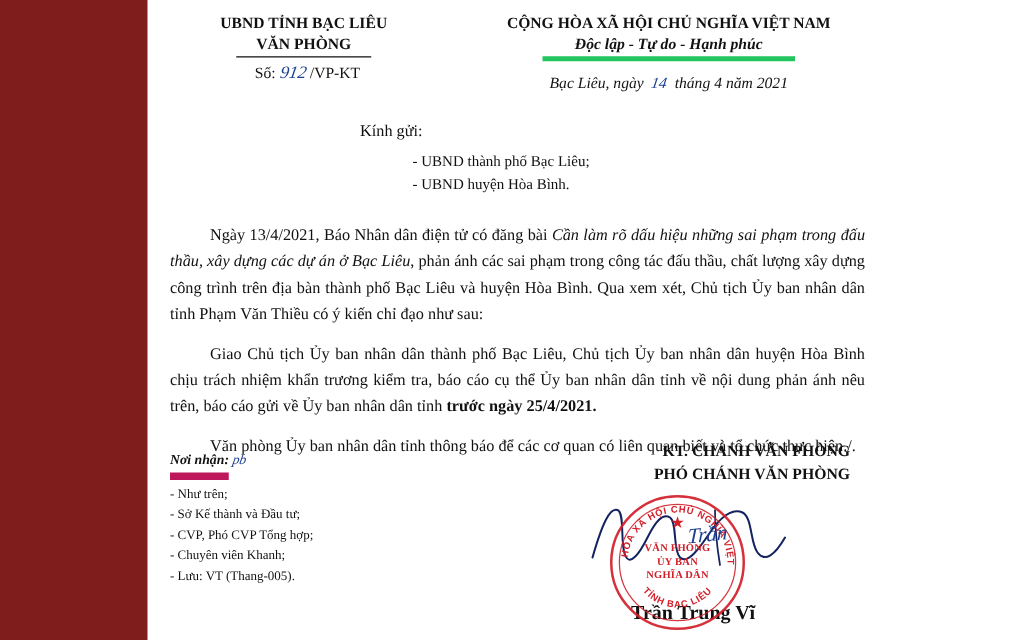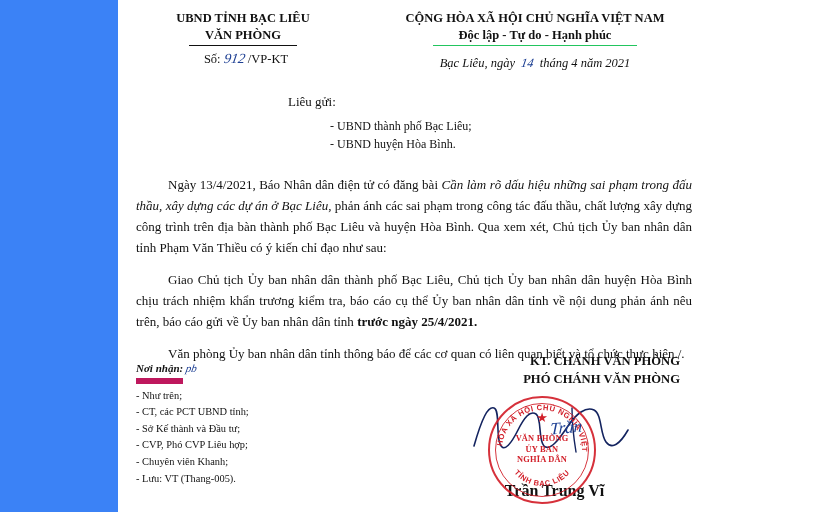--- a/index.html
+++ b/index.html
@@ -11,21 +11,21 @@
     height: 512px;
     background: #ffffff;
     font-family: "Liberation Serif", serif;
     color: #111111;
     overflow: hidden;
   }
   .page {
     position: relative;
     width: 660px;
     height: 512px;
-    background: #3b82f6;
+    background: #7f1d1d;
   }
   .sheet {
     position: absolute;
     left: 118px;
     top: 0;
     width: 584px;
     height: 512px;
     background: #ffffff;
   }
 
@@ -49,22 +49,23 @@
   .b {
     font-weight: bold;
   }
   .u-short {
     display: inline-block;
     border-bottom: 1px solid #111;
     padding: 0 16px 1px 16px;
   }
   .u-mid {
     display: inline-block;
-    border-bottom: 1px solid #22c55e;
+    border-bottom: 4px solid #22c55e;
     padding: 0 26px 1px 26px;
+    font-style: italic;
   }
   .sohieu {
     margin-top: 4px;
     font-size: 12.5px;
     text-align: center;
     padding-left: 6px;
   }
   .handnum {
     display: inline-block;
     color: #1d3f93;
@@ -287,21 +288,21 @@
           <span>Bạc Liêu, ngày</span>
           <span class="date-day">14</span>
           <span>tháng</span>
           <span>4</span>
           <span>năm</span>
           <span>2021</span>
         </div>
       </div>
     </div>
 
-    <div class="kinhgui">Liêu gửi:</div>
+    <div class="kinhgui">Kính gửi:</div>
     <div class="recipients">
       <div>- UBND thành phố Bạc Liêu;</div>
       <div>- UBND huyện Hòa Bình.</div>
     </div>
 
     <div class="body">
       <p>
         <span>Ngày 13/4/2021, Báo Nhân dân điện tử có đăng bài </span><span class="it">Cần làm rõ dấu hiệu những sai phạm trong đấu thầu, xây dựng các dự án ở Bạc Liêu</span><span>, phản ánh các sai phạm trong công tác đấu thầu, chất lượng xây dựng công trình trên địa bàn thành phố Bạc Liêu và huyện Hòa Bình. Qua xem xét, Chủ tịch Ủy ban nhân dân tỉnh Phạm Văn Thiều có ý kiến chỉ đạo như sau:</span>
       </p>
       <p>
@@ -324,23 +325,22 @@
 
     <div class="sig-name">Trần Trung Vĩ</div>
 
     <div class="noinhan">
       <div>
         <span class="title">Nơi nhận:</span>
         <span class="nn-mark">pb</span>
       </div>
       <ul>
         <li>- Như trên;</li>
-        <li>- CT, các PCT UBND tỉnh;</li>
         <li>- Sở Kế thành và Đầu tư;</li>
-        <li>- CVP, Phó CVP Liêu hợp;</li>
+        <li>- CVP, Phó CVP Tổng hợp;</li>
         <li>- Chuyên viên Khanh;</li>
         <li>- Lưu: VT (Thang-005).</li>
       </ul>
     </div>
 
     <div class="seal">
       <div class="seal-ring"></div>
       <div class="seal-ring2"></div>
       <svg class="seal-arc" viewBox="0 0 108 108">
         <defs>

